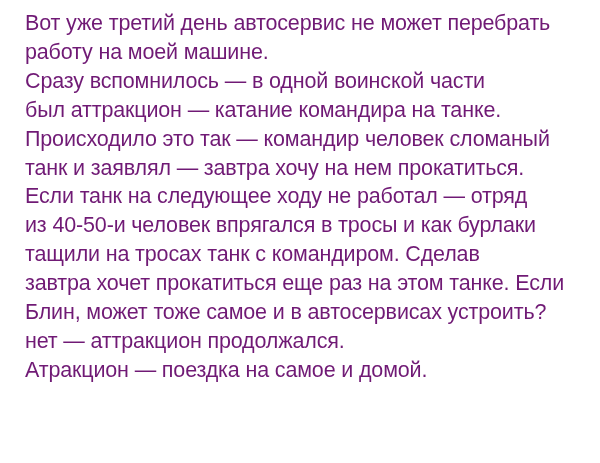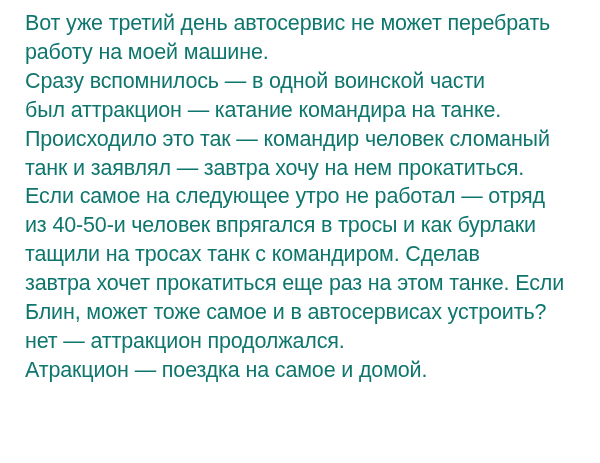--- a/index.html
+++ b/index.html
@@ -8,40 +8,40 @@
   }
   body {
     width: 600px;
     height: 463px;
     background: #ffffff;
     overflow: hidden;
     font-family: "Liberation Sans", sans-serif;
   }
   .text-block {
     padding: 9px 10px 0 25px;
-    color: #0f766e;
+    color: #701a75;
   }
   .text-line {
     font-size: 21.5px;
     line-height: 28.9px;
     letter-spacing: -0.15px;
     white-space: nowrap;
     font-weight: 400;
   }
 </style>
 </head>
 <body>
 
 <div class="text-block">
   <div class="text-line">Вот уже третий день автосервис не может перебрать</div>
   <div class="text-line">работу на моей машине.</div>
   <div class="text-line">Сразу вспомнилось — в одной воинской части</div>
   <div class="text-line">был аттракцион — катание командира на танке.</div>
   <div class="text-line">Происходило это так — командир человек сломаный</div>
   <div class="text-line">танк и заявлял — завтра хочу на нем прокатиться.</div>
-  <div class="text-line">Если самое на следующее утро не работал — отряд</div>
+  <div class="text-line">Если танк на следующее ходу не работал — отряд</div>
   <div class="text-line">из 40-50-и человек впрягался в тросы и как бурлаки</div>
   <div class="text-line">тащили на тросах танк с командиром. Сделав</div>
   <div class="text-line">завтра хочет прокатиться еще раз на этом танке. Если</div>
   <div class="text-line">Блин, может тоже самое и в автосервисах устроить?</div>
   <div class="text-line">нет — аттракцион продолжался.</div>
   <div class="text-line">Атракцион — поездка на самое и домой.</div>
 </div>
 
 </body></html>

